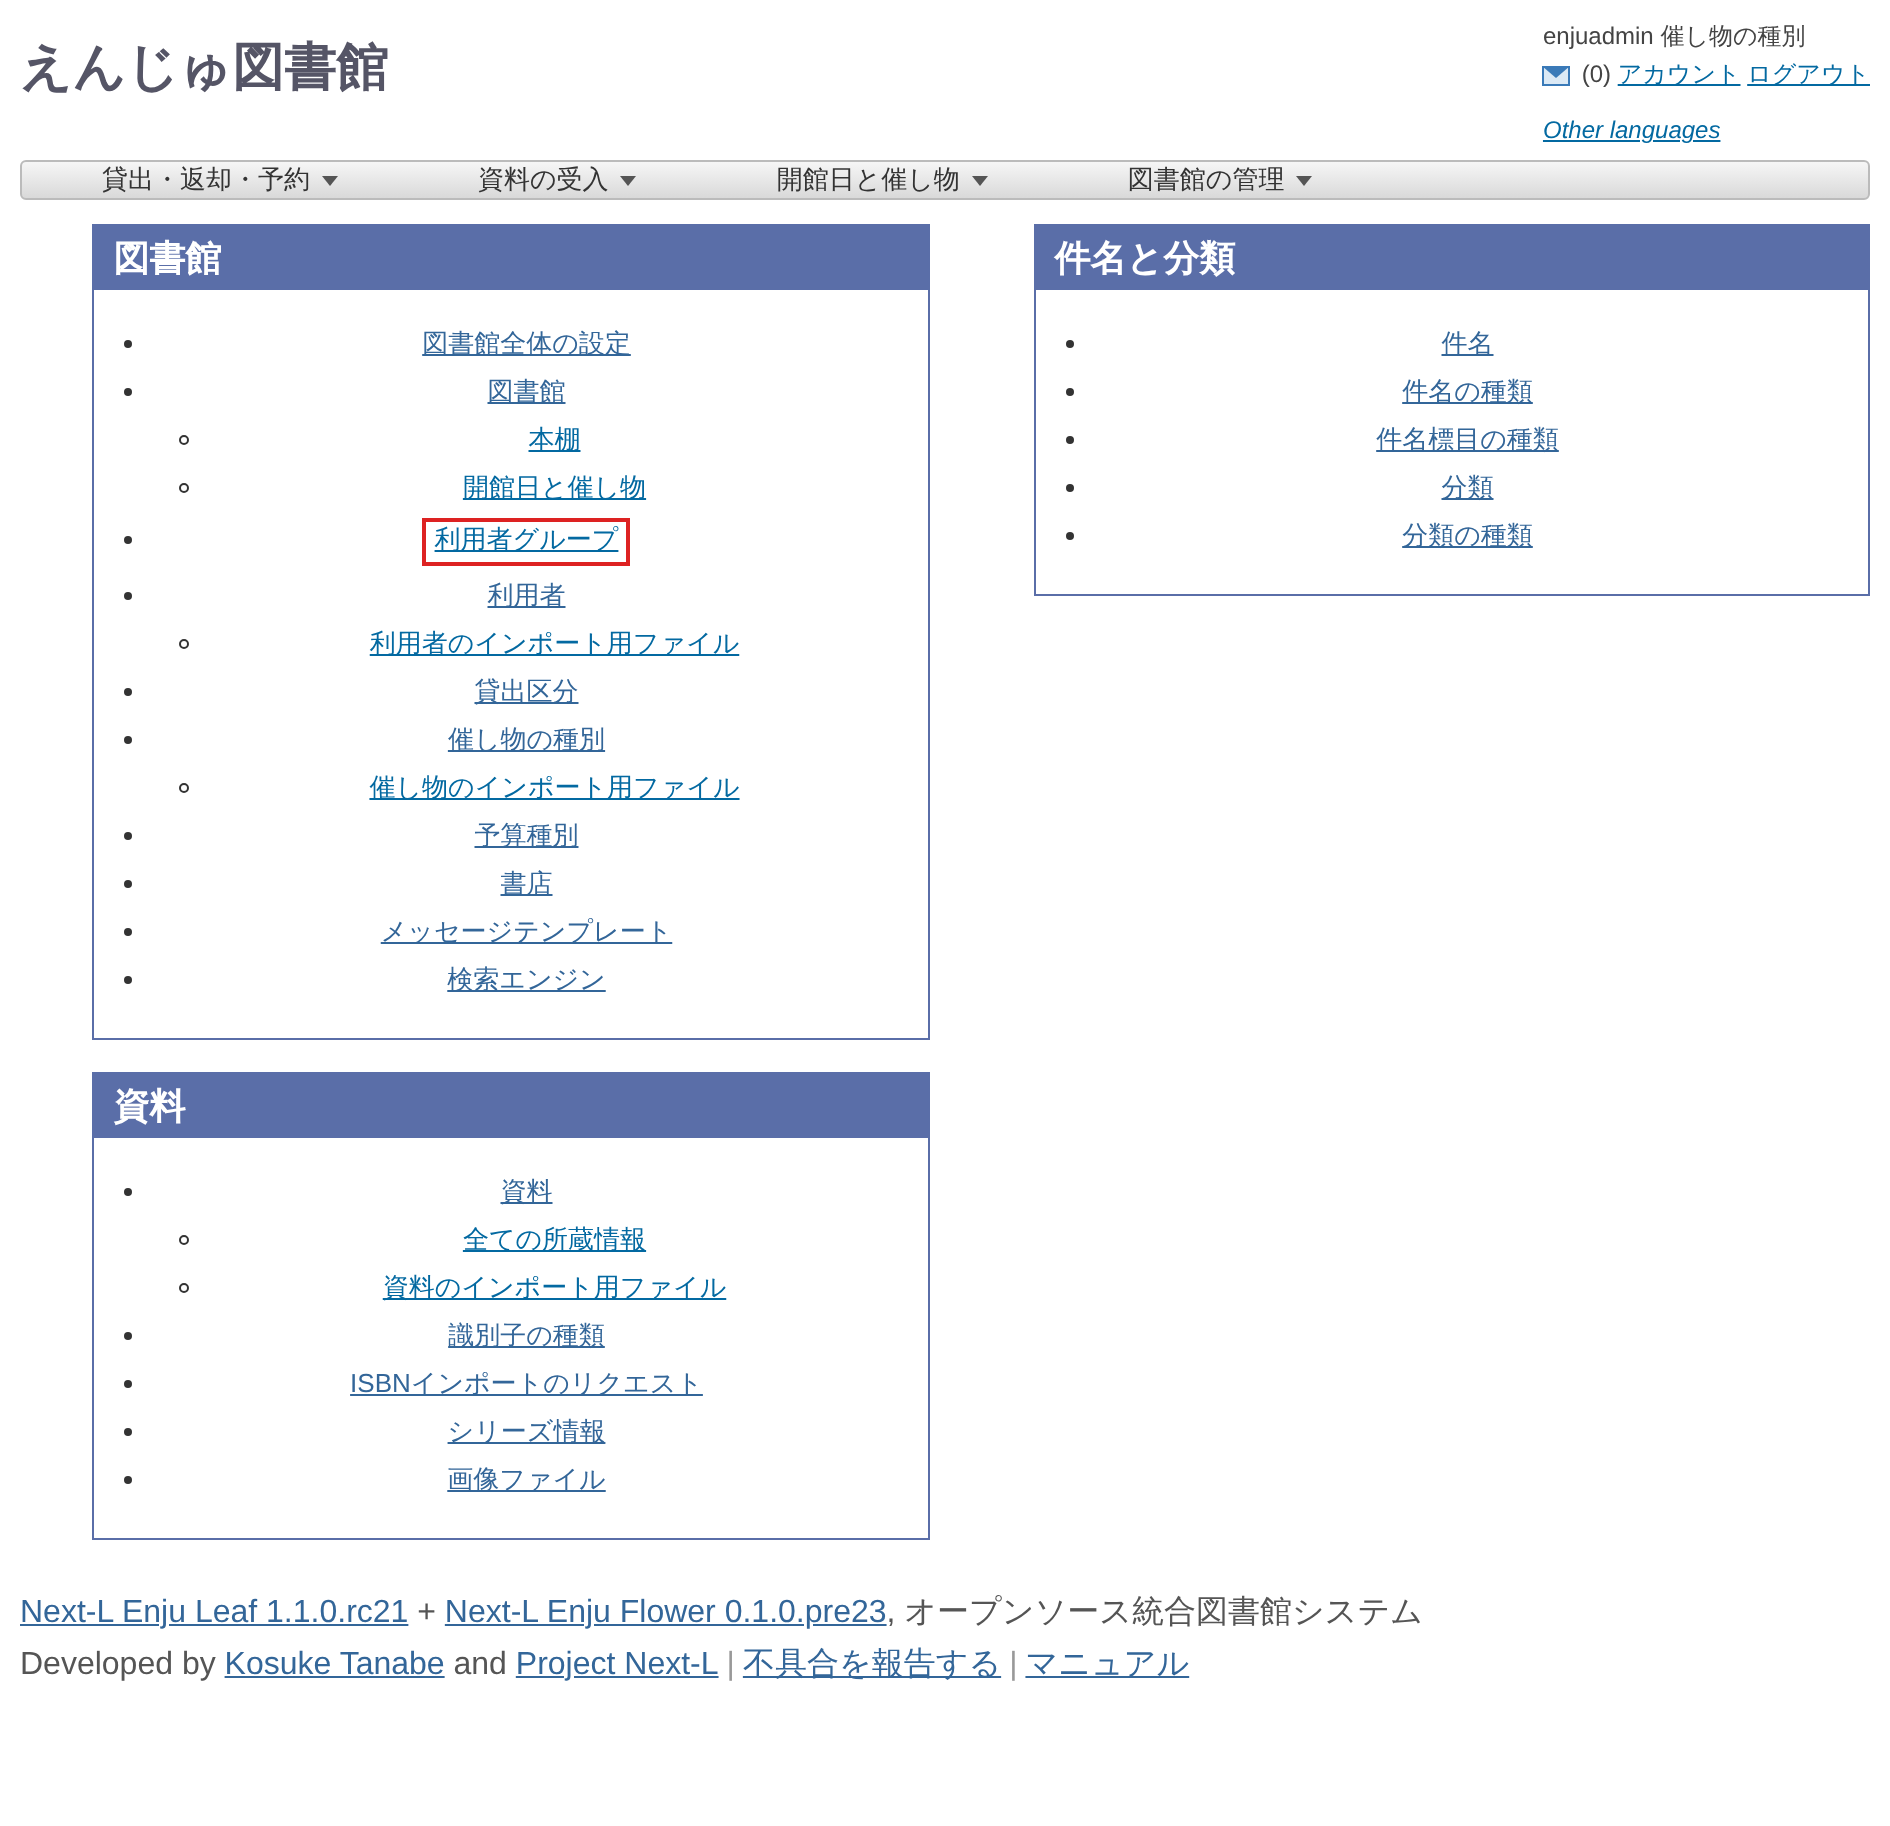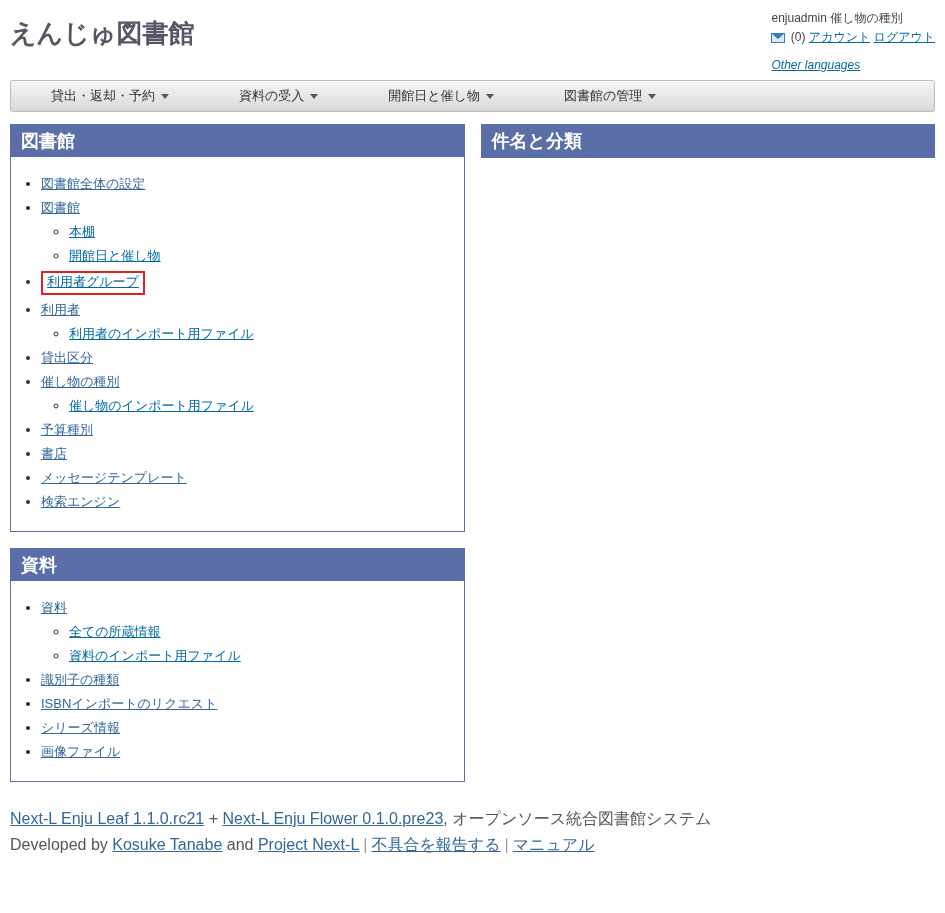--- a/index.html
+++ b/index.html
@@ -5,29 +5,29 @@
 * { box-sizing: border-box; margin: 0; padding: 0; }
 body { font-family: Verdana, "Hiragino Kaku Gothic ProN", Meiryo, sans-serif; font-size: 13px; color: #333; background: #fff; padding: 10px; width: 945px; }
 a { color: #0369a1; text-decoration: underline; }
 #header { display: flex; justify-content: space-between; align-items: flex-start; margin-bottom: 8px; gap: 29px; }
 #title { font-size: 26px; font-weight: bold; color: #555566; padding-top: 6px; }
 #userbox { font-size: 12px; text-align: left; color: #444; }
 #userbox .line1 { margin-bottom: 2px; }
 .mail-icon { display: inline-block; width: 14px; height: 10px; border: 1px solid #3a7ab8; background: #dbe9f5; position: relative; vertical-align: middle; margin-right: 2px; }
 .mail-icon::before { content: ""; position: absolute; top: -1px; left: -1px; right: -1px; height: 0; border-left: 7px solid transparent; border-right: 7px solid transparent; border-top: 6px solid #3a7ab8; }
 #langlink { margin-top: 12px; font-style: italic; }
-#menubar { background: linear-gradient(#f6f6f6, #d9d9d9); border: 1px solid #bbb; border-radius: 3px; margin-bottom: 12px; height: 32px; display: flex; align-items: center; }
+#menubar { background: linear-gradient(#f6f6f6, #d9d9d9); border: 1px solid #bbb; border-radius: 3px; margin-bottom: 12px; height: 20px; display: flex; align-items: center; }
 #menubar .menuitem { padding: 0 30px 0 40px; font-size: 13px; color: #333; cursor: pointer; display: flex; align-items: center; gap: 6px; }
 .dd-arrow { width: 0; height: 0; border-left: 4px solid transparent; border-right: 4px solid transparent; border-top: 5px solid #555; display: inline-block; }
 #columns { display: flex; gap: 16px; align-items: flex-start; }
 .col { flex: 1; }
-.section { border: 1px solid #5a6ea8; margin-bottom: 16px; }
+.section { border: 1px solid #5a6ea8; margin-bottom: 16px; margin-left: 36px; }
 .section-header { background: #5a6ea8; color: #fff; font-weight: bold; font-size: 18px; padding: 4px 10px; }
 .section-body { padding: 12px 14px 14px 14px; }
-ul.top > li { margin: 6px 0 6px 16px; list-style: disc; color: #333; }
+ul.top > li { margin: 6px 0 6px 16px; list-style: disc; color: #333; text-align: center; }
 ul.top > li > a { color: #336699; }
 ul.sub { margin: 4px 0 4px 0; }
 ul.sub > li { margin: 6px 0 6px 28px; list-style: circle; }
 .highlight { border: 2px solid #d22; padding: 0 4px 2px 4px; display: inline-block; }
 #footer { font-size: 16px; color: #555; margin-top: 8px; line-height: 1.6; }
 #footer a { color: #336699; }
 #footer .sep { margin: 0 4px; color: #999; }
 </style>
 </head>
 <body>
@@ -116,20 +116,29 @@
           <li><a href="#">シリーズ情報</a></li>
           <li><a href="#">画像ファイル</a></li>
         </ul>
       </div>
     </div>
   </div>
 
   <div class="col">
     <div class="section">
       <div class="section-header">件名と分類</div>
+      <div class="section-body">
+        <ul class="top">
+          <li><a href="#">件名</a></li>
+          <li><a href="#">件名の種類</a></li>
+          <li><a href="#">件名標目の種類</a></li>
+          <li><a href="#">分類</a></li>
+          <li><a href="#">分類の種類</a></li>
+        </ul>
+      </div>
     </div>
 
 
   </div>
 </div>
 
 <div id="footer">
   <a href="#">Next-L Enju Leaf 1.1.0.rc21</a><span> + </span><a href="#">Next-L Enju Flower 0.1.0.pre23</a><span>, オープンソース統合図書館システム</span><br>
   <span>Developed by </span><a href="#">Kosuke Tanabe</a><span> and </span><a href="#">Project Next-L</a><span class="sep">|</span><a href="#">不具合を報告する</a><span class="sep">|</span><a href="#">マニュアル</a>
 </div>

